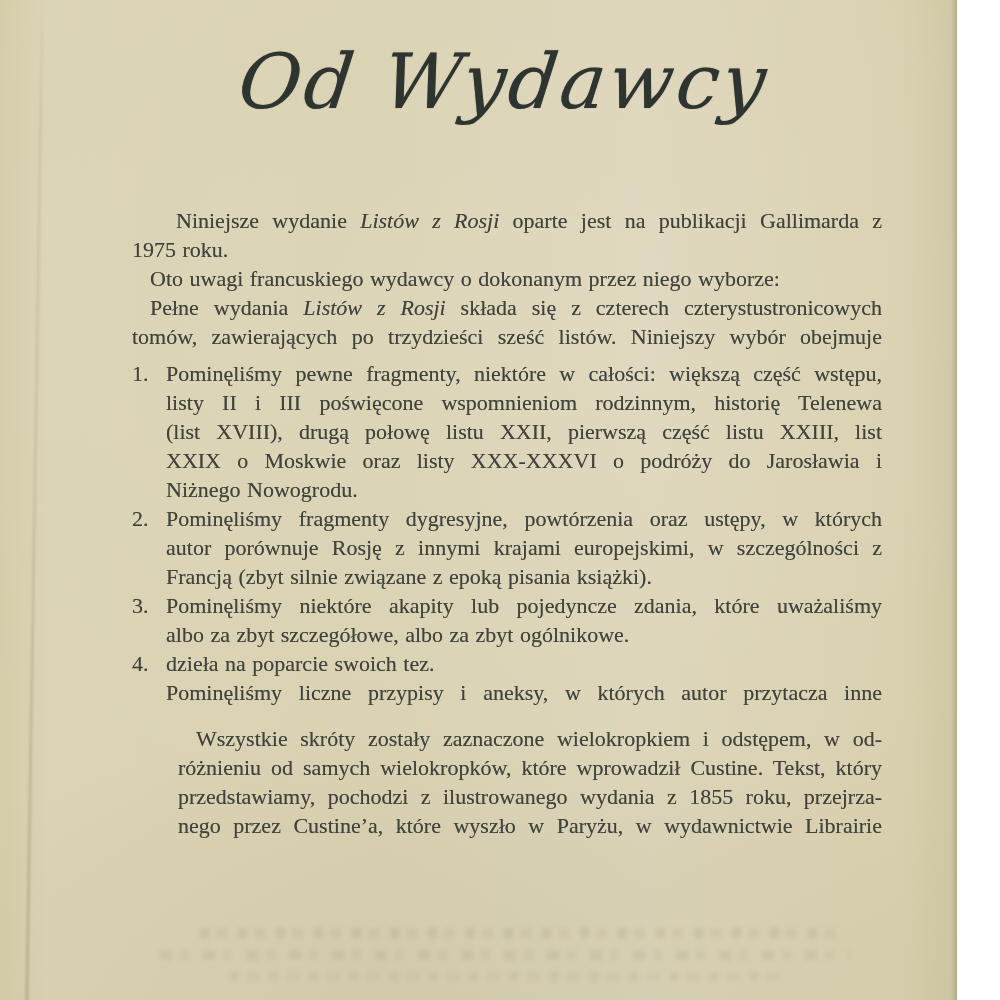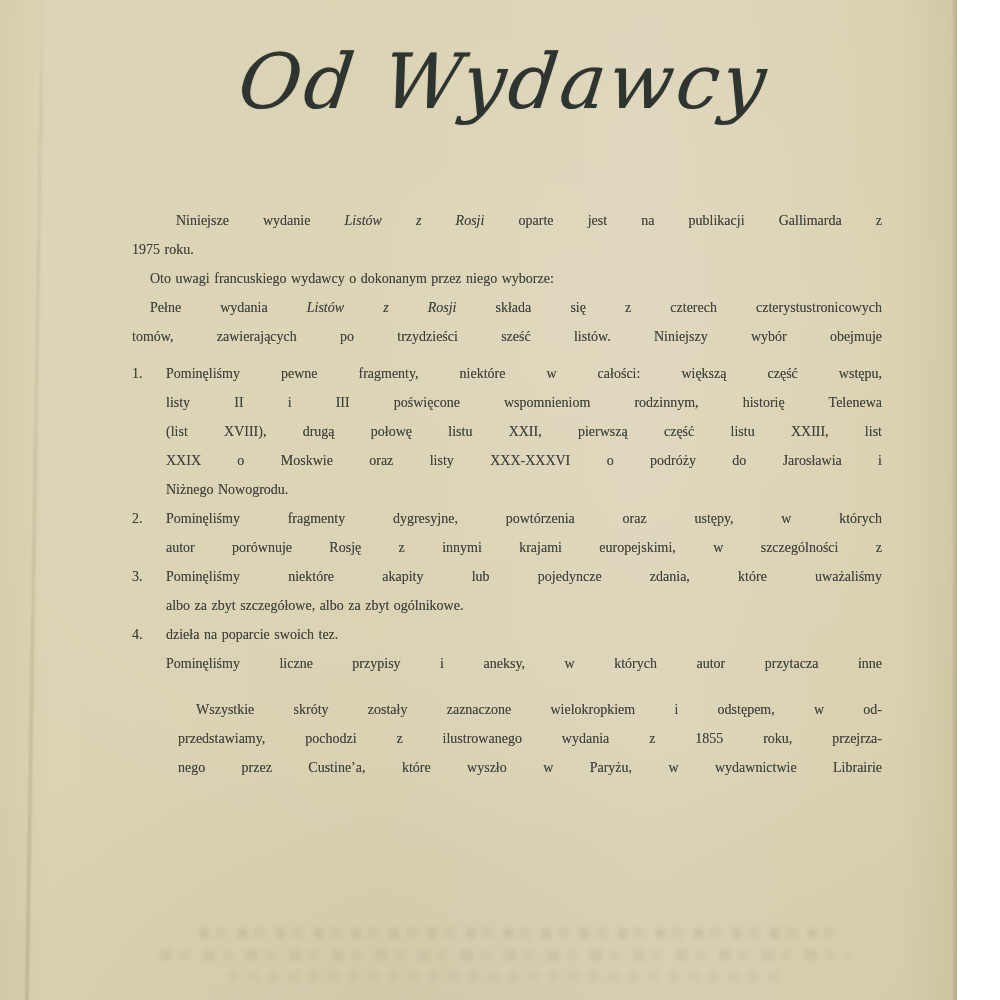--- a/index.html
+++ b/index.html
@@ -35,21 +35,21 @@
     text-align:center;
     font-family:"DejaVu Serif", serif;font-style:italic;font-weight:400;
     font-size:76px;line-height:128px;letter-spacing:3px;color:#2e342f;
     transform:skewX(-7deg);
     text-shadow:0 0 1px rgba(46,52,47,.45);
   }
 
   
   .text{
     position:absolute;left:132px;top:206px;width:750px;
-    font-size:14px;line-height:29px;color:#3f433b;
+    font-size:22px;line-height:29px;color:#3f433b;
     text-shadow:0 0 .6px rgba(63,67,59,.55);
     word-spacing:1px;
   }
   .block{position:relative;}
   .block.gap-sm{margin-top:8px;}
   .block.gap-lg{margin-top:17px;margin-left:46px;}
   .line{text-align:justify;text-align-last:justify;}
   .line.last{text-align-last:left;}
   .indent-lg > .line:first-of-type{text-indent:44px;}
   .indent-sm > .line:first-of-type{text-indent:18px;}
@@ -91,33 +91,35 @@
           <div class="line"><span>Pominęliśmy pewne fragmenty, niektóre w całości: większą część wstępu,</span></div>
           <div class="line"><span>listy II i III poświęcone wspomnieniom rodzinnym, historię Telenewa</span></div>
           <div class="line"><span>(list XVIII), drugą połowę listu XXII, pierwszą część listu XXIII, list</span></div>
           <div class="line"><span>XXIX o Moskwie oraz listy XXX-XXXVI o podróży do Jarosławia i</span></div>
           <div class="line last"><span>Niżnego Nowogrodu.</span></div>
         </div>
         <div class="block list-item">
           <span class="num">2.</span>
           <div class="line"><span>Pominęliśmy fragmenty dygresyjne, powtórzenia oraz ustępy, w których</span></div>
           <div class="line"><span>autor porównuje Rosję z innymi krajami europejskimi, w szczególności z</span></div>
+          <div class="line last"><span>Francją (zbyt silnie związane z epoką pisania książki).</span></div>
         </div>
         <div class="block list-item">
           <span class="num">3.</span>
           <div class="line"><span>Pominęliśmy niektóre akapity lub pojedyncze zdania, które uważaliśmy</span></div>
           <div class="line last"><span>albo za zbyt szczegółowe, albo za zbyt ogólnikowe.</span></div>
         </div>
         <div class="block list-item">
           <span class="num">4.</span>
           <div class="line last"><span>dzieła na poparcie swoich tez.</span></div>
           <div class="line"><span>Pominęliśmy liczne przypisy i aneksy, w których autor przytacza inne</span></div>
         </div>
         <div class="block paragraph indent-sm gap-lg">
           <div class="line"><span>Wszystkie skróty zostały zaznaczone wielokropkiem i odstępem, w od-</span></div>
+          <div class="line"><span>różnieniu od samych wielokropków, które wprowadził Custine. Tekst, który</span></div>
           <div class="line"><span>przedstawiamy, pochodzi z ilustrowanego wydania z 1855 roku, przejrza-</span></div>
           <div class="line"><span>nego przez Custine’a, które wyszło w Paryżu, w wydawnictwie Librairie</span></div>
         </div>
       </div>
     <div class="showthrough"></div>
     <div class="page-edge"></div>
   </div>
 </div>
 
 </body></html>

